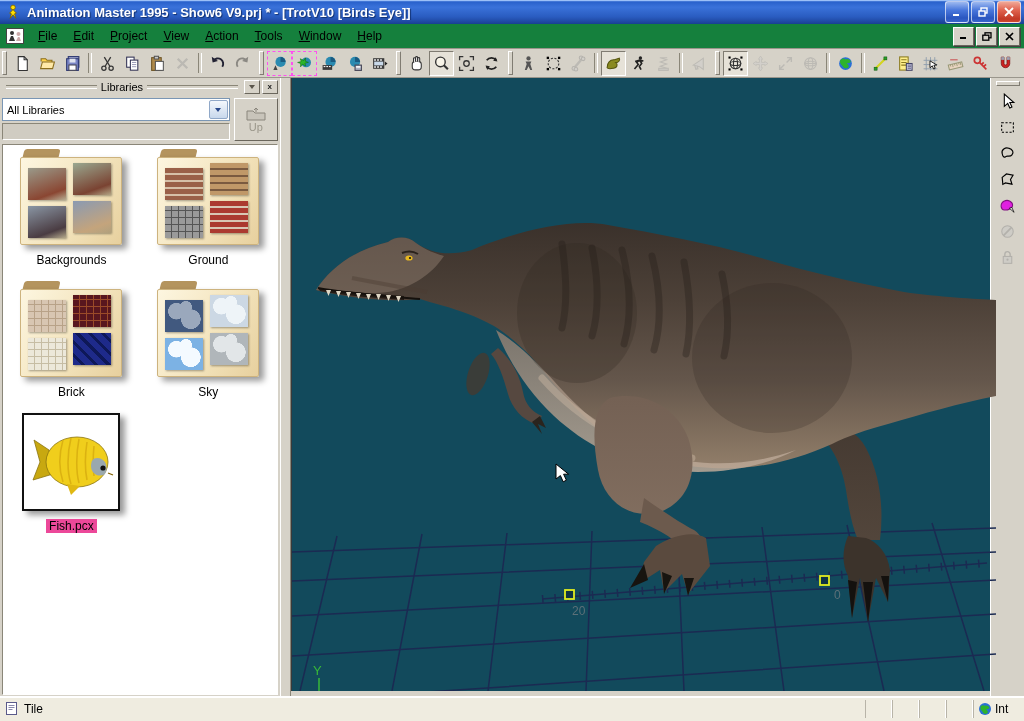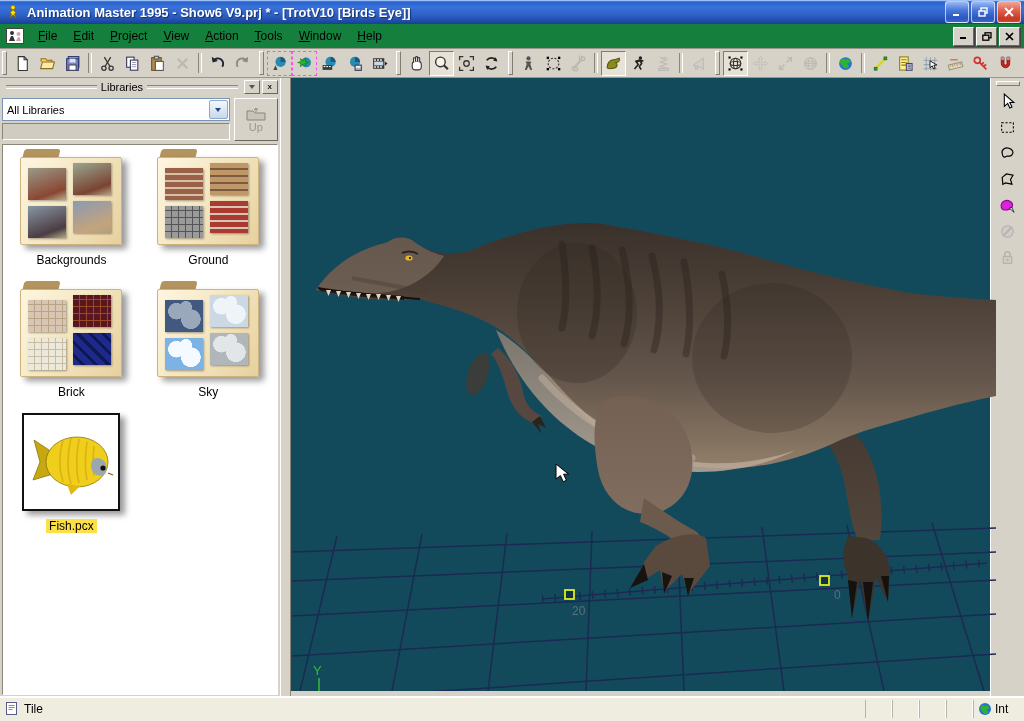--- a/index.html
+++ b/index.html
@@ -70,21 +70,21 @@
   .folder .tab{position:absolute;left:3px;top:0;width:36px;height:13px;background:#b4945e;
     border-radius:3px 3px 0 0;transform:skewX(-14deg);}
   .folder .fbody{position:absolute;left:0;top:8px;width:100px;height:86px;
     background:linear-gradient(120deg,#fdf6e0 0%,#f3e4bd 55%,#e7d09e 100%);
     border:1px solid #cdb37e;border-radius:2px;box-shadow:5px 4px 6px rgba(0,0,0,.4);}
   .thumb{position:absolute;width:38px;height:32px;box-shadow:1px 1px 2px rgba(0,0,0,.35);}
   .t0{left:7px;top:10px}.t1{left:52px;top:5px}.t2{left:7px;top:48px}.t3{left:52px;top:43px}
   .imgbox{width:94px;height:94px;background:#fff;border:2px solid #111;box-shadow:5px 4px 6px rgba(0,0,0,.4);
     display:flex;align-items:center;justify-content:center;}
   .lib-label{margin-top:8px;font-size:12px;color:#000;padding:0 3px;}
-  .lib-label.selected{background:#fde047;}
+  .lib-label.selected{background:#ec4899;}
 
   
   .splitter{width:9px;background:#d6d2c8;border-left:1px solid #fff;border-right:1px solid #8a8678;}
 
   
   .viewport{width:704px;height:613px;position:relative;background:var(--vp-bg,#124a5c);border-left:1px solid #3a3a3a;}
   .viewport svg.scene{position:absolute;left:0;top:0;}
   .cursor{position:absolute;left:263px;top:385px;}
 
   

